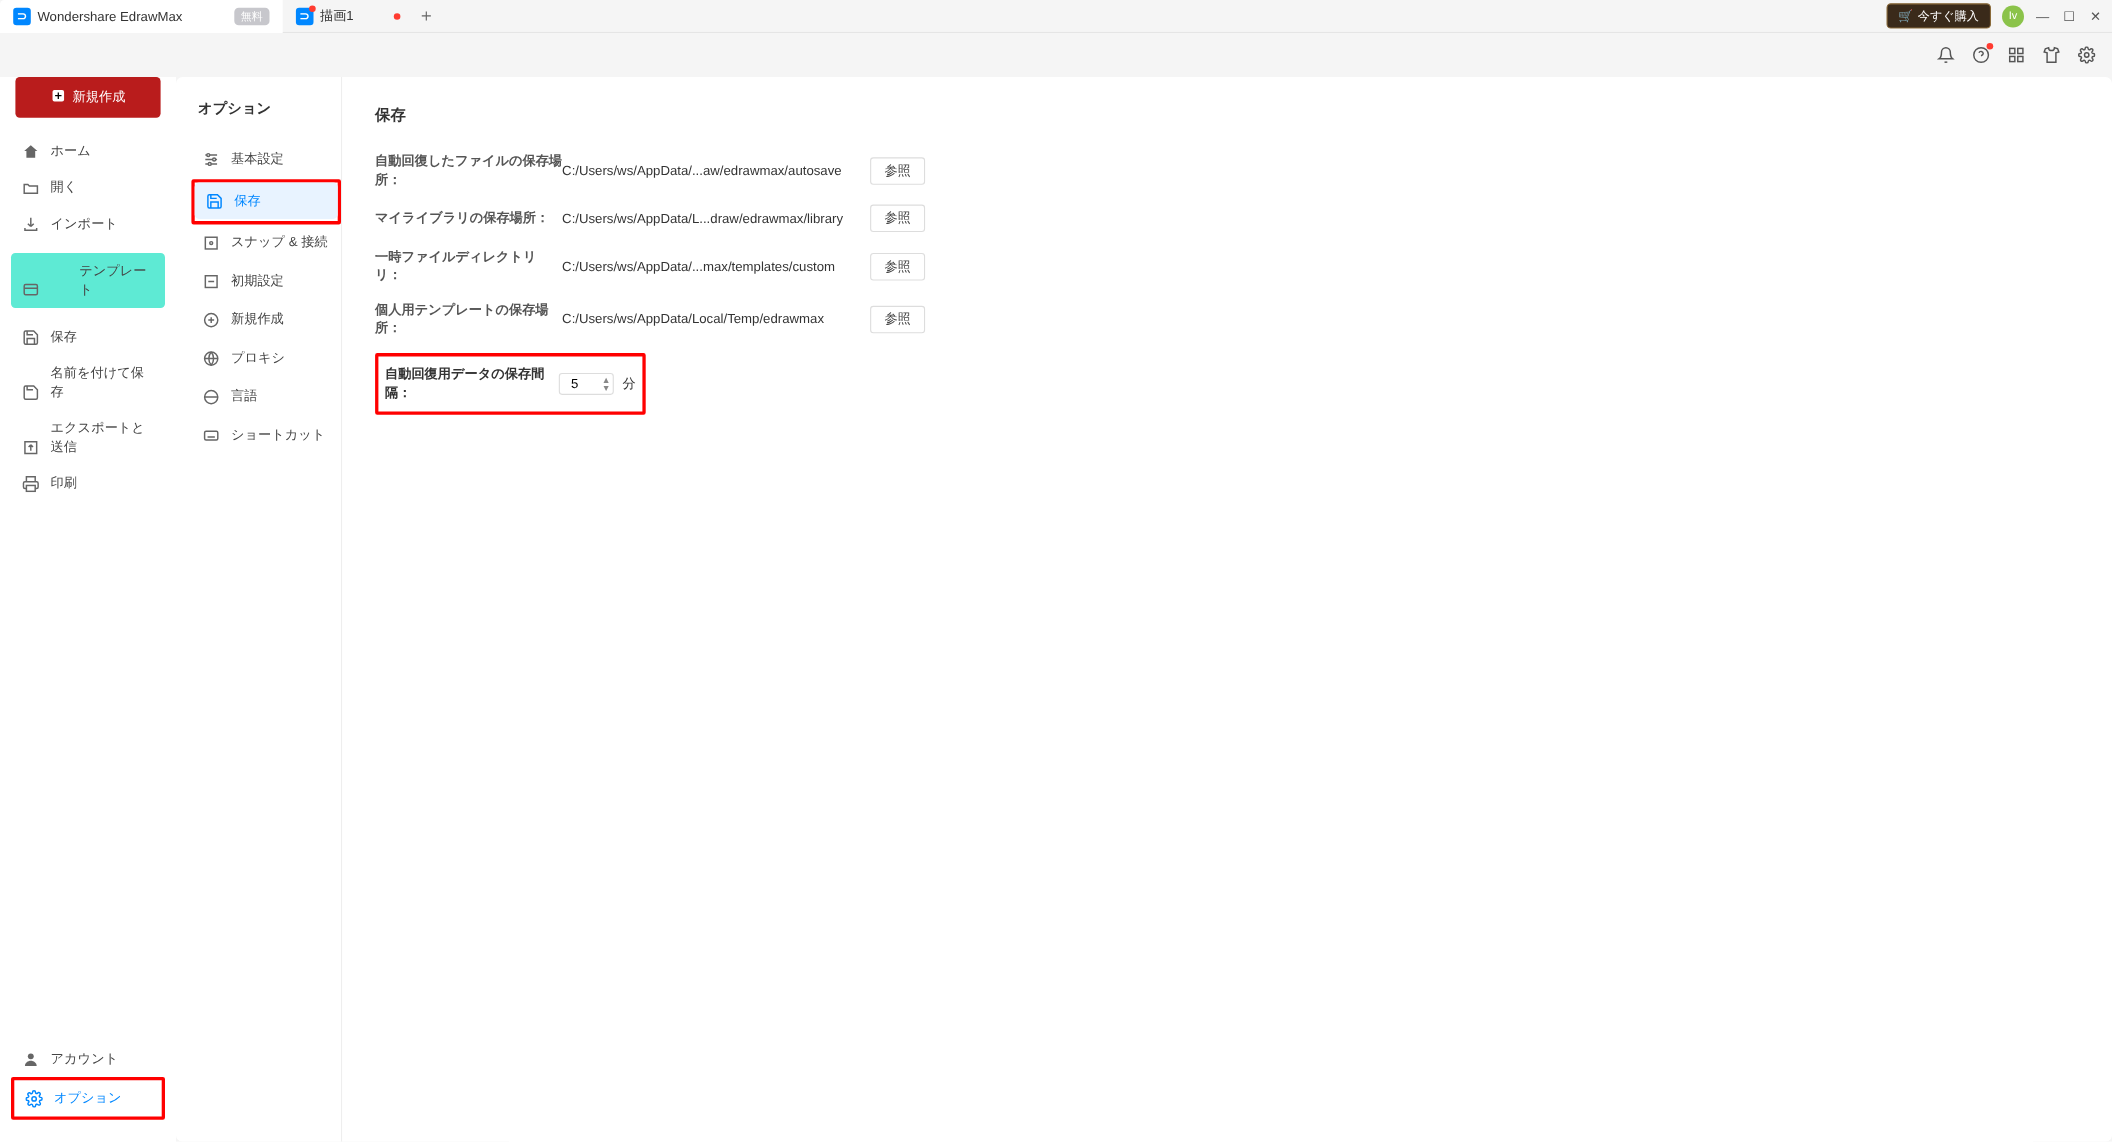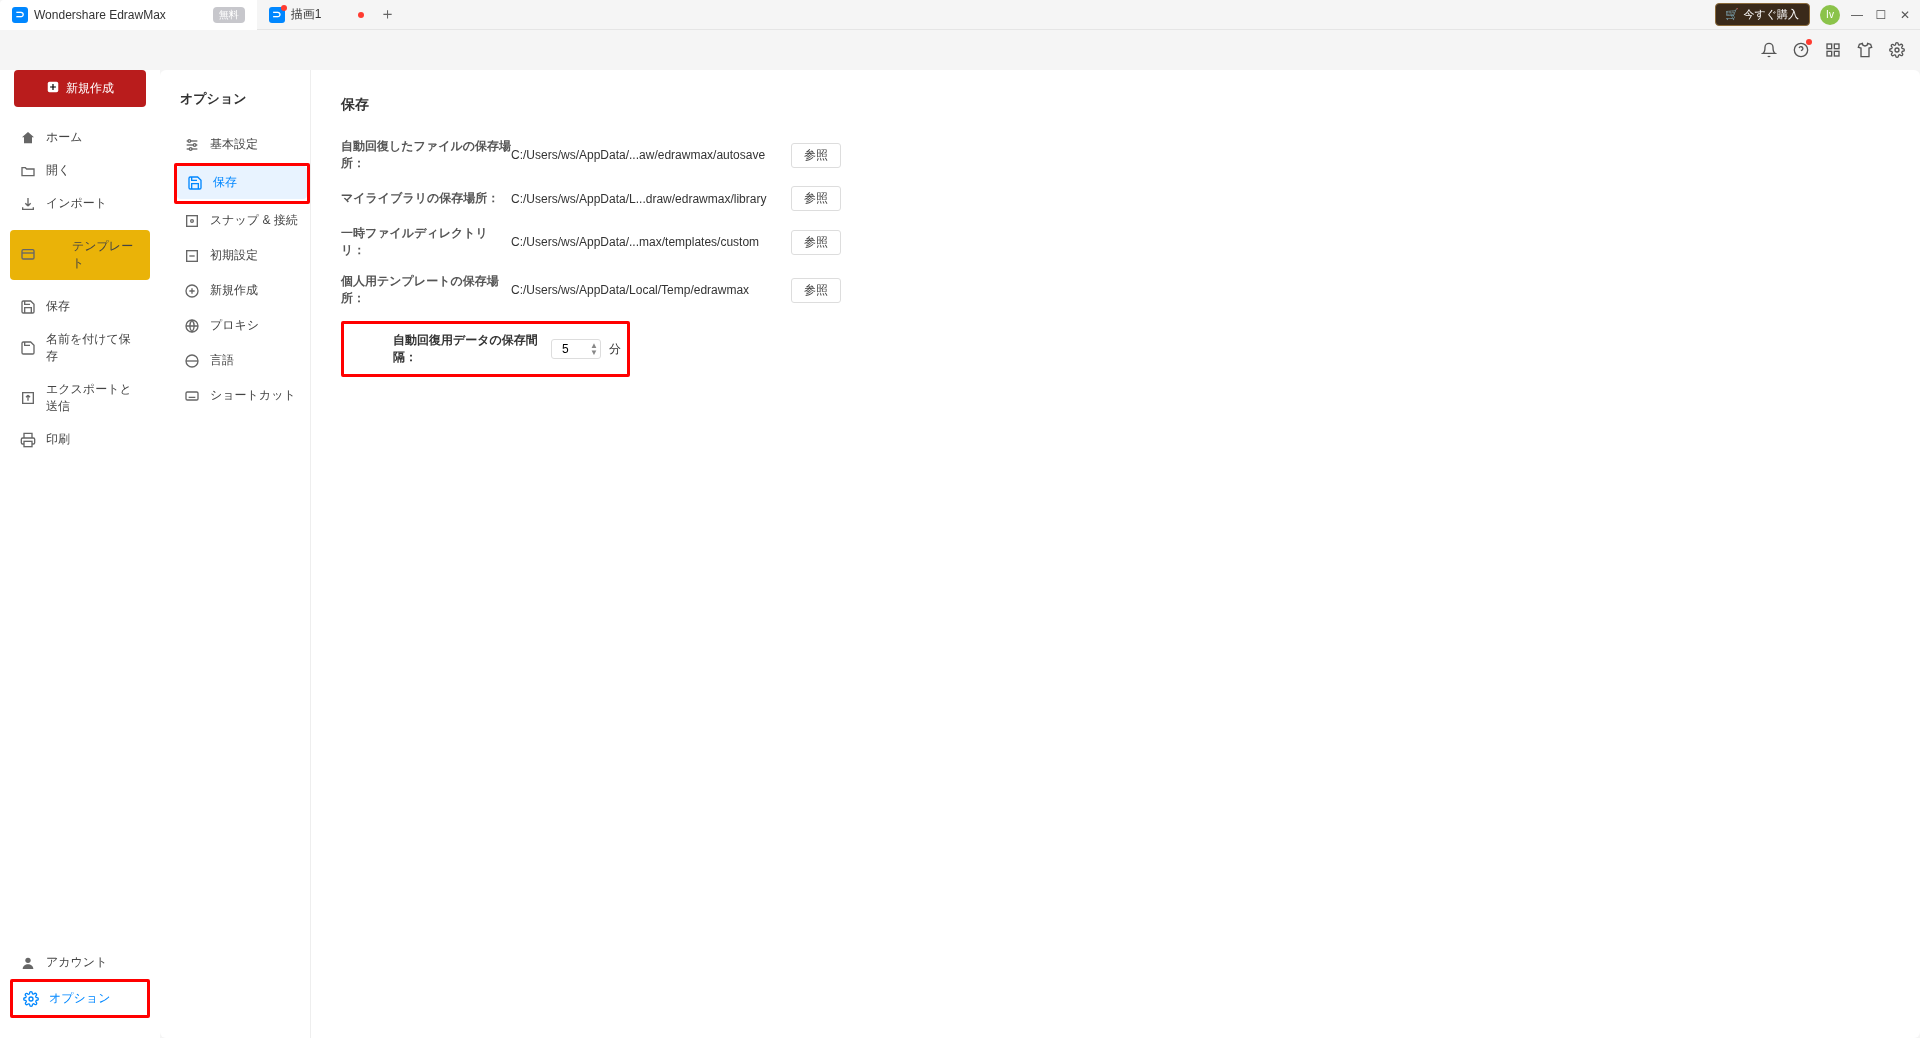--- a/index.html
+++ b/index.html
@@ -25,22 +25,22 @@
     .toolbar2 { height: 40px; display: flex; align-items: center; justify-content: flex-end; padding-right: 14px; gap: 14px; background: #f5f5f5; }
     .toolbar2 .ticon { width: 18px; height: 18px; color: #555; position: relative; cursor: pointer; display: inline-flex; align-items: center; justify-content: center; }
     .ticon .red-dot { position: absolute; top: -2px; right: -2px; width: 6px; height: 6px; background: #ff3b30; border-radius: 50%; }
 
     
     .workspace { display: flex; height: calc(1038px - 70px); }
     
     
     .filemenu { width: 160px; background: #fff; display: flex; flex-direction: column; padding: 0 10px; }
     .new-btn { background: #b91c1c; color: #fff; border: none; border-radius: 4px; padding: 10px 0; font-size: 12px; margin: 0 4px 14px 4px; display: flex; align-items: center; justify-content: center; gap: 6px; cursor: pointer; }
-    .fm-item { display: flex; align-items: center; gap: 10px; padding: 8px 10px; border-radius: 4px; color: #444; cursor: pointer; font-size: 12px; }
-    .fm-item.active-fm { background: #eab308; gap: 36px; }
+    .fm-item { display: flex; align-items: flex-end; gap: 10px; padding: 8px 10px; border-radius: 4px; color: #444; cursor: pointer; font-size: 12px; }
+    .fm-item.active-fm { background: #5eead4; gap: 36px; }
     .fm-ico { width: 16px; height: 16px; color: #666; display: inline-flex; align-items: center; justify-content: center; }
     .fm-sep { height: 10px; }
     .filemenu-bottom { margin-top: auto; margin-bottom: 20px; }
     .fm-item.opt-active { color: #0087ff; }
     .fm-item.opt-active .fm-ico { color: #0087ff; }
     .red-highlight-1 { border: 3px solid #ff0000; border-radius: 2px; }
 
     
     .center { flex: 1; background: #f5f5f5; display: flex; gap: 0; padding: 0 0 0 0; }
     .panel { background: #fff; border-radius: 6px; margin: 0; flex: 1; display: flex; }
@@ -56,21 +56,21 @@
     .opt-body { flex: 1; padding: 26px 30px; border-left: 1px solid #eee; }
     .body-title { font-weight: bold; font-size: 14px; margin-bottom: 24px; }
     .row { display: flex; align-items: center; margin-bottom: 14px; font-size: 12px; color: #555; }
     .row-label { width: 170px; font-weight: bold; }
     .row-path { width: 260px; color: #333; font-size: 12px; }
     .browse-btn { margin-left: 20px; border: 1px solid #ddd; background: #fff; border-radius: 3px; padding: 3px 12px; font-size: 12px; color: #444; cursor: pointer; }
     .num-box { display: inline-flex; align-items: center; border: 1px solid #ddd; border-radius: 3px; padding: 2px 2px 2px 10px; }
     .num-box input { border: none; width: 28px; font-size: 12px; outline: none; text-align: left; }
     .spinners { display: flex; flex-direction: column; font-size: 8px; line-height: 7px; color: #888; cursor: pointer; }
     .red-highlight-3 { border: 3px solid #ff0000; border-radius: 2px; padding: 8px 6px; display: inline-flex; align-items: center; }
-    .red-highlight-3 .row-label { width: 158px; margin-left: 43px; }
+    .red-highlight-3 .row-label { width: 158px; }
   </style>
 </head>
 <body>
 
 <div class="titlebar">
   <div class="tab tab-main">
     <span class="app-logo">⊃</span>
     <span>Wondershare EdrawMax</span>
     <span class="badge-free">無料</span>
   </div>

